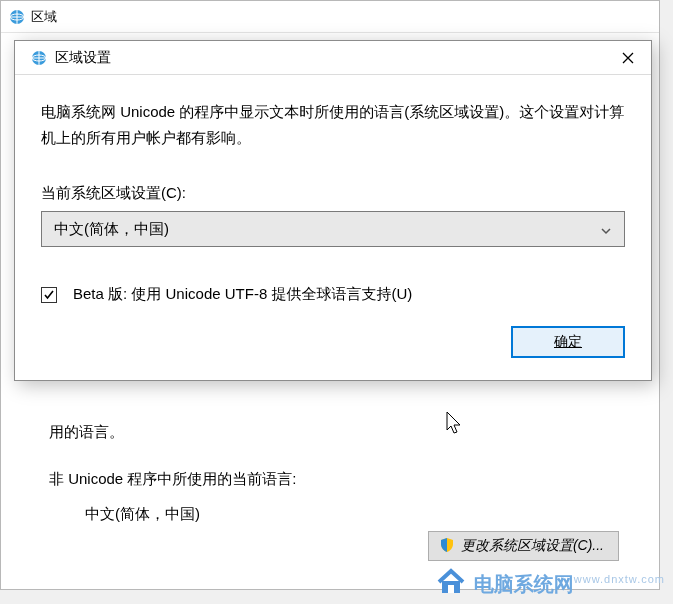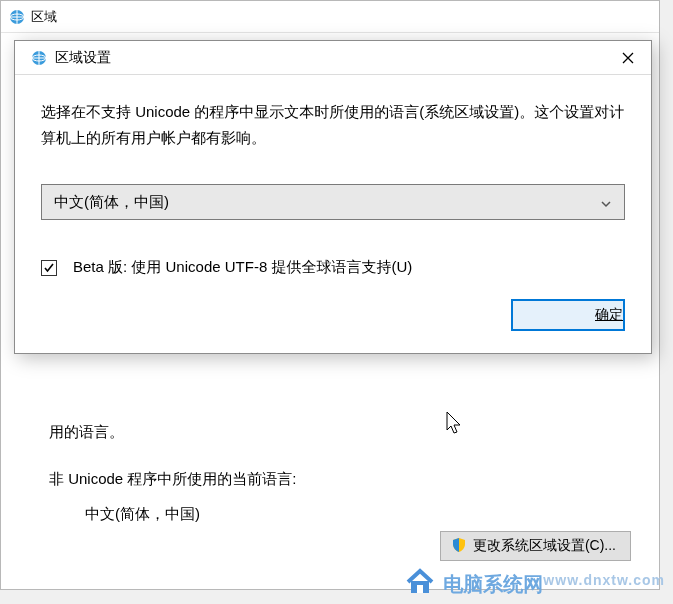--- a/index.html
+++ b/index.html
@@ -48,32 +48,33 @@
   .parent-label {
     margin:20px 0 16px 24px;
     font-size:15px;
   }
   .parent-value {
     margin-left:60px;
     font-size:15px;
   }
   .change-btn {
     position:absolute;
-    right:28px;
+    right:40px;
     top:530px;
     height:30px;
     min-width:190px;
     padding:0 14px 0 10px;
     background:#e1e1e1;
     border:1px solid #adadad;
     display:inline-flex;
     align-items:center;
     font-size:14px;
     cursor:pointer;
     gap:6px;
+    font-style:italic;
   }
 
   
   .dialog {
     position:absolute;
     left:14px;
     top:40px;
     width:638px;
     background:#ffffff;
     border:1px solid #8c8c8c;
@@ -146,21 +147,21 @@
     display:flex;
     justify-content:flex-end;
     gap:12px;
     margin-top:22px;
   }
   .btn {
     min-width:114px;
     height:32px;
     border:1px solid #adadad;
     background:#e1e1e1;
-    display:flex;align-items:center;justify-content:flex-end;
+    display:flex;align-items:center;justify-content:center;
     font-size:14px;
     cursor:pointer;
     text-decoration:underline;
   }
   .btn.primary {
     border:2px solid #0078d7;
     background:#e5f1fb;
   }
 
   .cursor {
@@ -175,23 +176,23 @@
     position:absolute;
     right:8px;
     bottom:4px;
     display:flex;
     align-items:center;
     gap:8px;
     color:#6fa9e0;
     font-weight:bold;
   }
   .watermark .sub {
-    font-size:14px;
+    font-size:11px;
     color:#a8c7e6;
-    font-weight:bold;
+    font-weight:normal;
     letter-spacing:1px;
   }
   .wm-text{display:flex;flex-direction:row;line-height:1.1;}
 </style>
 </head>
 <body>
 
 <div class="parent-window">
   <div class="parent-titlebar">
     <span class="ticon">
@@ -229,21 +230,22 @@
         </svg>
     </span>
     <span>区域设置</span>
     <div class="close-btn">
       <svg viewBox="0 0 12 12">
           <path d="M1 1l10 10M11 1L1 11" stroke="#000" stroke-width="1.3"></path>
         </svg>
     </div>
   </div>
   <div class="dialog-body">
-    <div class="desc">选择在不支持 Unicode 的程序中显示文本时所使用的语言(系统区域设置)。这个设置对计算机上的所有用户帐户都有影响。</div>
+    <div class="desc">电脑系统网 Unicode 的程序中显示文本时所使用的语言(系统区域设置)。这个设置对计算机上的所有用户帐户都有影响。</div>
+    <div class="field-label">当前系统区域设置(C):</div>
     <div class="combo">
       <span>中文(简体，中国)</span>
       <span class="chev">
         <svg viewBox="0 0 12 12">
             <path d="M2 4l4 4 4-4" fill="none" stroke="#555" stroke-width="1.5"></path>
           </svg>
       </span>
     </div>
 
     <div class="chk-row">

